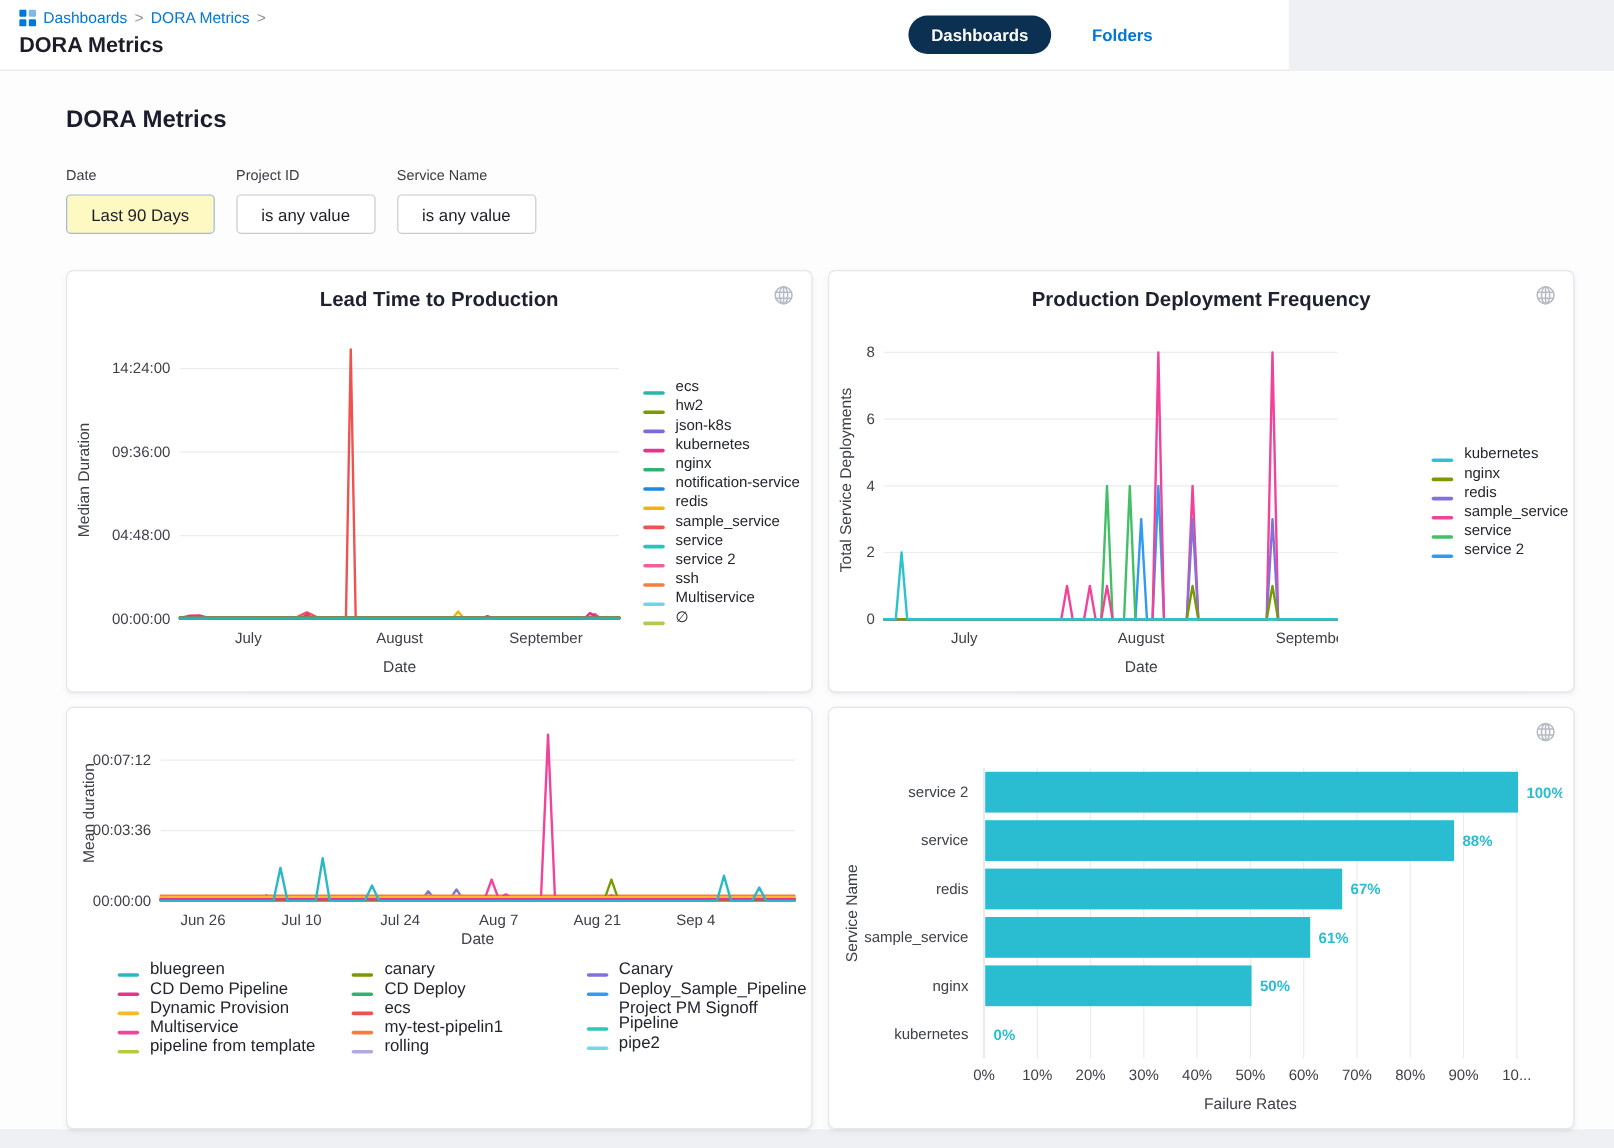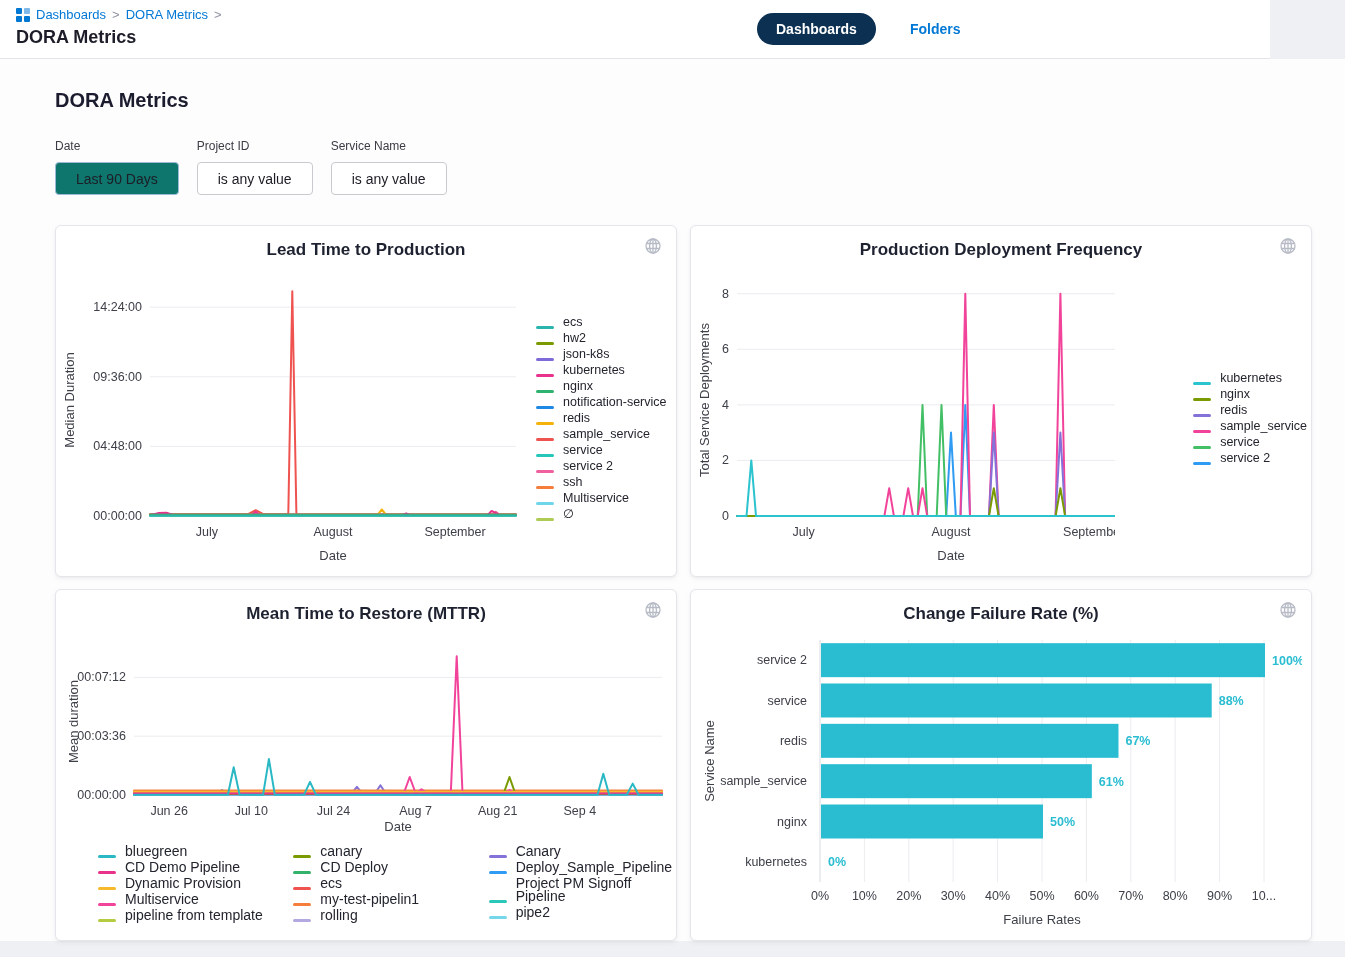--- a/index.html
+++ b/index.html
@@ -1,29 +1,29 @@
 <!DOCTYPE html>
 <html><head>
 <meta charset="utf-8">
 <style>
   html,body{margin:0;padding:0}
   body{width:1345px;height:957px;position:relative;background:#eef0f3;font-family:"Liberation Sans","DejaVu Sans",sans-serif;overflow:hidden}
-  .header{position:absolute;left:0;top:0;width:1270px;height:58px;background:#fff;border-bottom:1px solid #e2e4e9;z-index:3}
+  .header{position:absolute;left:0;top:0;width:1074px;height:58px;background:#fff;border-bottom:1px solid #e2e4e9;z-index:3}
   .crumbs{position:absolute;left:16px;top:7px;display:flex;align-items:center;gap:6px;font-size:13px}
   .crumb-link{color:#0278d5;cursor:pointer;text-decoration:none}
   .crumb-sep{color:#8f93a2}
   .hdr-title{position:absolute;left:16px;top:27px;font-size:18px;font-weight:bold;color:#1c1d28}
   .pill-tab{position:absolute;left:757px;top:13px;height:32px;padding:0 19px;border-radius:16px;background:#0b3052;color:#fff;font-size:14px;font-weight:600;border:none;display:flex;align-items:center;cursor:pointer;font-family:inherit}
   .link-tab{position:absolute;left:904px;top:20px;font-size:14px;font-weight:700;color:#0278d5;background:none;border:none;cursor:pointer;font-family:inherit}
   .panel{position:absolute;left:0;top:59px;width:1345px;height:882px;background:#fdfdfe;z-index:1}
   .page-heading{position:absolute;left:55px;top:89px;font-size:20px;font-weight:bold;color:#1b1c2e;z-index:2}
   .filters{position:absolute;left:55px;top:139px;display:flex;gap:18px;z-index:2}
   .flabel{font-size:12px;color:#3b3c44;margin-bottom:9px}
   .fbtn{height:33px;padding:0 20px;border-radius:4px;border:1px solid #c9cacd;background:#fff;font-size:14px;color:#1c1d25;cursor:pointer;font-family:inherit}
-  .fbtn.active{background:#0f766e;border-color:#9eb9d6}
+  .fbtn.active{background:#fef9c3;border-color:#9eb9d6}
   .card{position:absolute;width:622px;height:352px;background:#fff;border:1px solid #e4e6eb;border-radius:6px;box-shadow:0 1px 2px rgba(40,41,61,.04),0 2px 5px rgba(96,97,112,.07);z-index:2;box-sizing:border-box}
   #card1{left:55px;top:225px}
   #card2{left:690px;top:225px}
   #card3{left:55px;top:589px}
   #card4{left:690px;top:589px}
   .card-head{position:relative;height:44px}
   .card-title{text-align:center;padding-top:14px;font-size:17px;font-weight:600;color:#1e2230}
   .globe{position:absolute;right:12px;top:9px;background:none;border:none;padding:2px;cursor:pointer}
   .card-body{display:flex;padding:0 4px;align-items:stretch}
   .legend{display:flex;flex-direction:column;justify-content:center;gap:3px;font-size:12.5px;color:#23252e}
@@ -233,30 +233,20 @@
         </div>
         <div class="leg-item">
           <span class="leg-swatch" style="background: rgb(47, 155, 242);"></span>
           <span>service 2</span>
         </div>
       </div>
   </div>
 </div>
 
 <div class="card" id="card3">
-  <div class="card-head">
-    <div class="card-title">Mean Time to Restore (MTTR)</div>
-    <button class="globe">
-      <svg width="18" height="18" viewBox="0 0 18 18" fill="none" stroke="#b7bbc6" stroke-width="1.3">
-          <circle cx="9" cy="9" r="7"></circle>
-          <ellipse cx="9" cy="9" rx="3.4" ry="7"></ellipse>
-          <path d="M2.3 6.5h13.4M2.3 11.5h13.4M9 2v14"></path>
-        </svg>
-    </button>
-  </div>
   <div class="card-body body3">
     <svg width="604" height="203">
         <line x1="70" x2="598" y1="161" y2="161" stroke="#d9dbe1" stroke-width="1"></line>
         <text x="62" y="165" text-anchor="end" font-size="12.5px" fill="#3e4049">00:00:00</text>
         <line x1="70" x2="598" y1="102.19999999999999" y2="102.19999999999999" stroke="#ebecf0" stroke-width="1"></line>
         <text x="62" y="106.19999999999999" text-anchor="end" font-size="12.5px" fill="#3e4049">00:03:36</text>
         <line x1="70" x2="598" y1="43.39999999999999" y2="43.39999999999999" stroke="#ebecf0" stroke-width="1"></line>
         <text x="62" y="47.39999999999999" text-anchor="end" font-size="12.5px" fill="#3e4049">00:07:12</text>
         <text x="105.2" y="181" text-anchor="middle" font-size="12.5px" fill="#3e4049">Jun 26</text>
         <text x="187.33333333333331" y="181" text-anchor="middle" font-size="12.5px" fill="#3e4049">Jul 10</text>
@@ -337,21 +327,20 @@
         <div class="leg-item">
           <span class="leg-swatch" style="background: rgb(118, 215, 234);"></span>
           <span>pipe2</span>
         </div>
       </div>
   </div>
 </div>
 
 <div class="card" id="card4">
   <div class="card-head">
-    <div class="card-title">Change Failure Rate (%)</div>
     <button class="globe">
       <svg width="18" height="18" viewBox="0 0 18 18" fill="none" stroke="#b7bbc6" stroke-width="1.3">
           <circle cx="9" cy="9" r="7"></circle>
           <ellipse cx="9" cy="9" rx="3.4" ry="7"></ellipse>
           <path d="M2.3 6.5h13.4M2.3 11.5h13.4M9 2v14"></path>
         </svg>
     </button>
   </div>
   <div class="card-body body3">
     <svg width="600" height="300">

